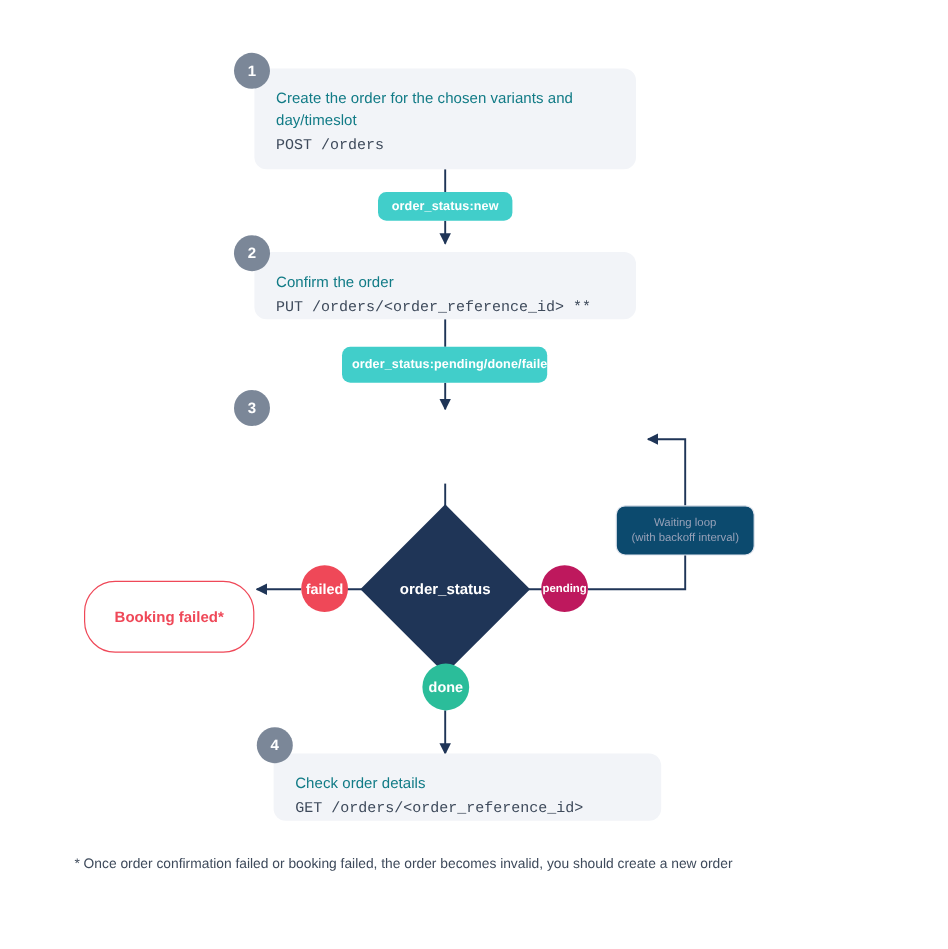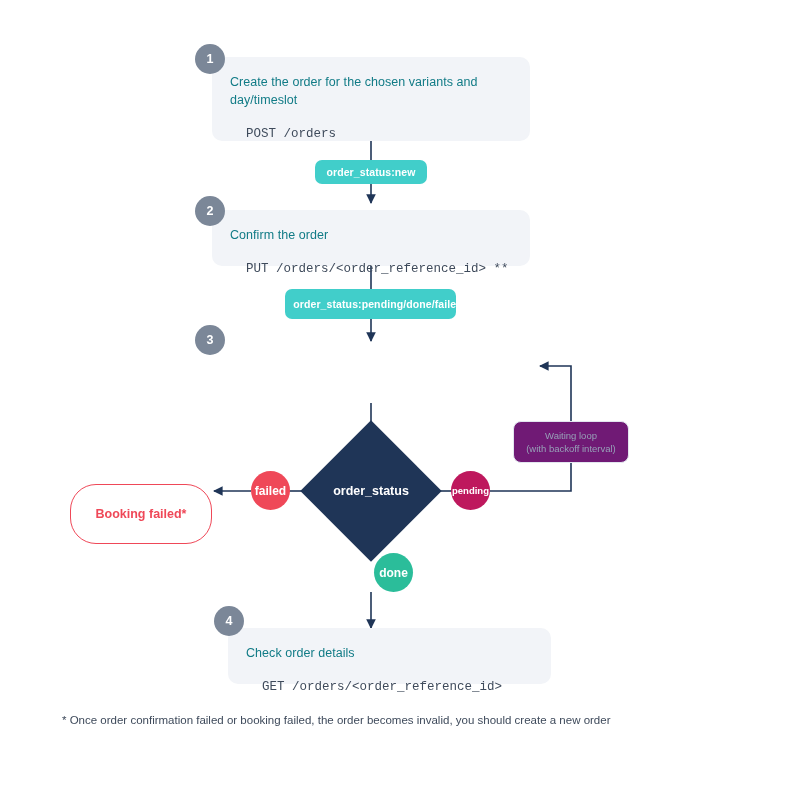--- a/index.html
+++ b/index.html
@@ -45,21 +45,21 @@
     line-height: 18px;
     letter-spacing: 0.05px;
     margin: 0 0 3px 0;
   }
   .step-endpoint {
     font-family: "Liberation Mono", "DejaVu Sans Mono", monospace;
     font-size: 12.5px;
     color: #3e4a5b;
     line-height: 18px;
     white-space: pre;
-    margin: 16px;
+    margin: 0;
   }
   .step-badge {
     position: absolute;
     width: 30px;
     height: 30px;
     border-radius: 50%;
     background: #7b8798;
     color: #ffffff;
     font-size: 12.5px;
     font-weight: bold;
@@ -110,42 +110,42 @@
     border-radius: 50%;
     display: flex;
     align-items: center;
     justify-content: center;
     color: #ffffff;
     font-weight: bold;
     z-index: 6;
   }
   .circle-failed  { background: #ef4858; font-size: 12px; }
   .circle-pending { background: #be185d; font-size: 9.5px; }
-  .circle-done    { background: #2bbd9a; font-size: 12px; margin-left: 22px; }
+  .circle-done    { background: #2bbd9a; font-size: 12px; }
 
   
   .terminal-box {
     position: absolute;
     background: #ffffff;
     border: 1.4px solid #ef4858;
     border-radius: 10px;
     display: flex;
     align-items: center;
     justify-content: center;
     color: #ef4858;
     font-size: 12.5px;
     font-weight: bold;
     box-sizing: border-box;
     z-index: 4;
   }
 
   
   .loop-note {
     position: absolute;
-    background: #701a75;
+    background: #0c4a6e;
     border: 1px solid #e2e6ef;
     border-radius: 8px;
     color: #97a1b8;
     font-size: 9.5px;
     line-height: 13px;
     text-align: center;
     display: flex;
     flex-direction: column;
     align-items: center;
     justify-content: center;

